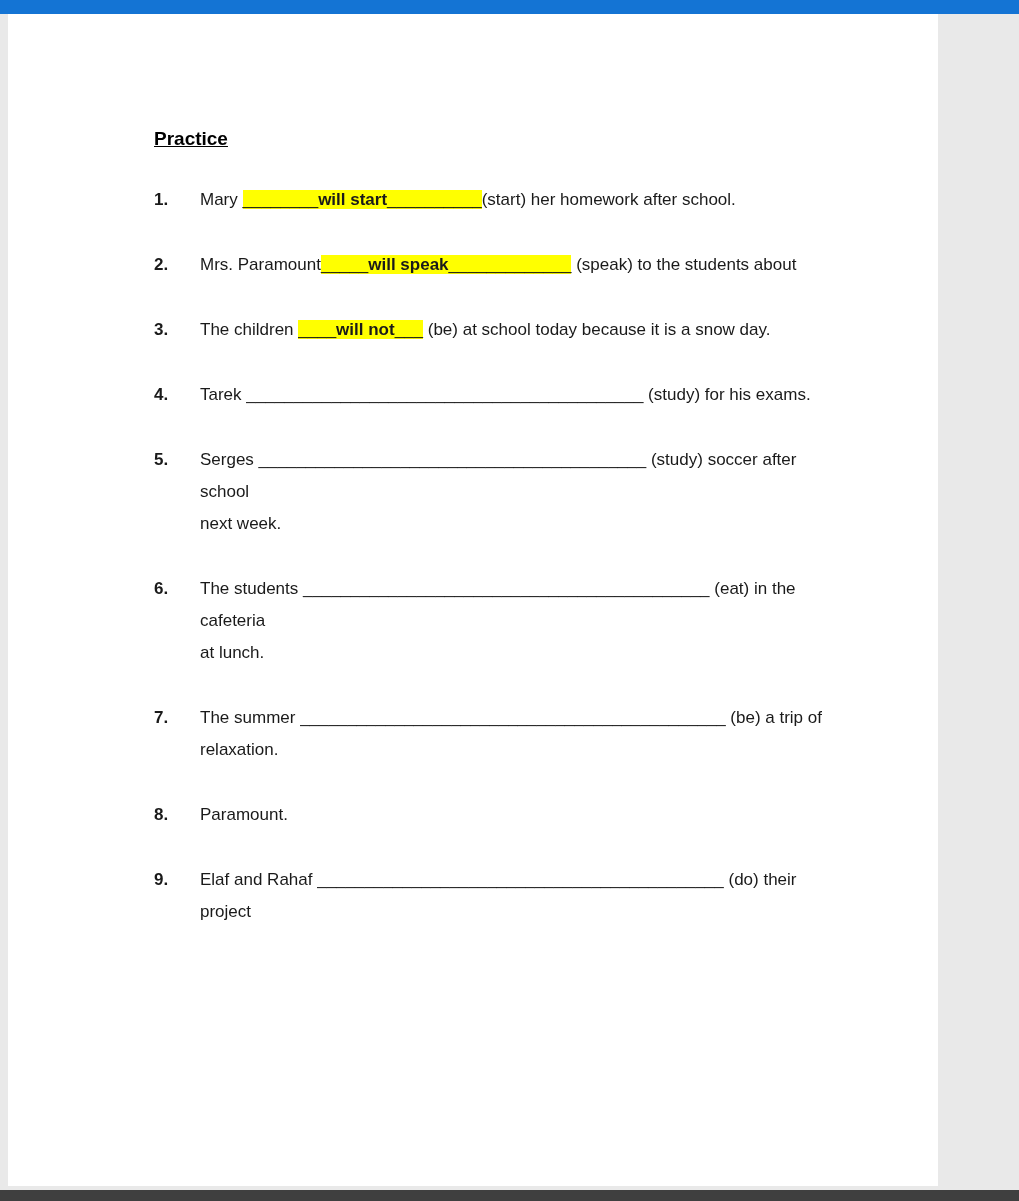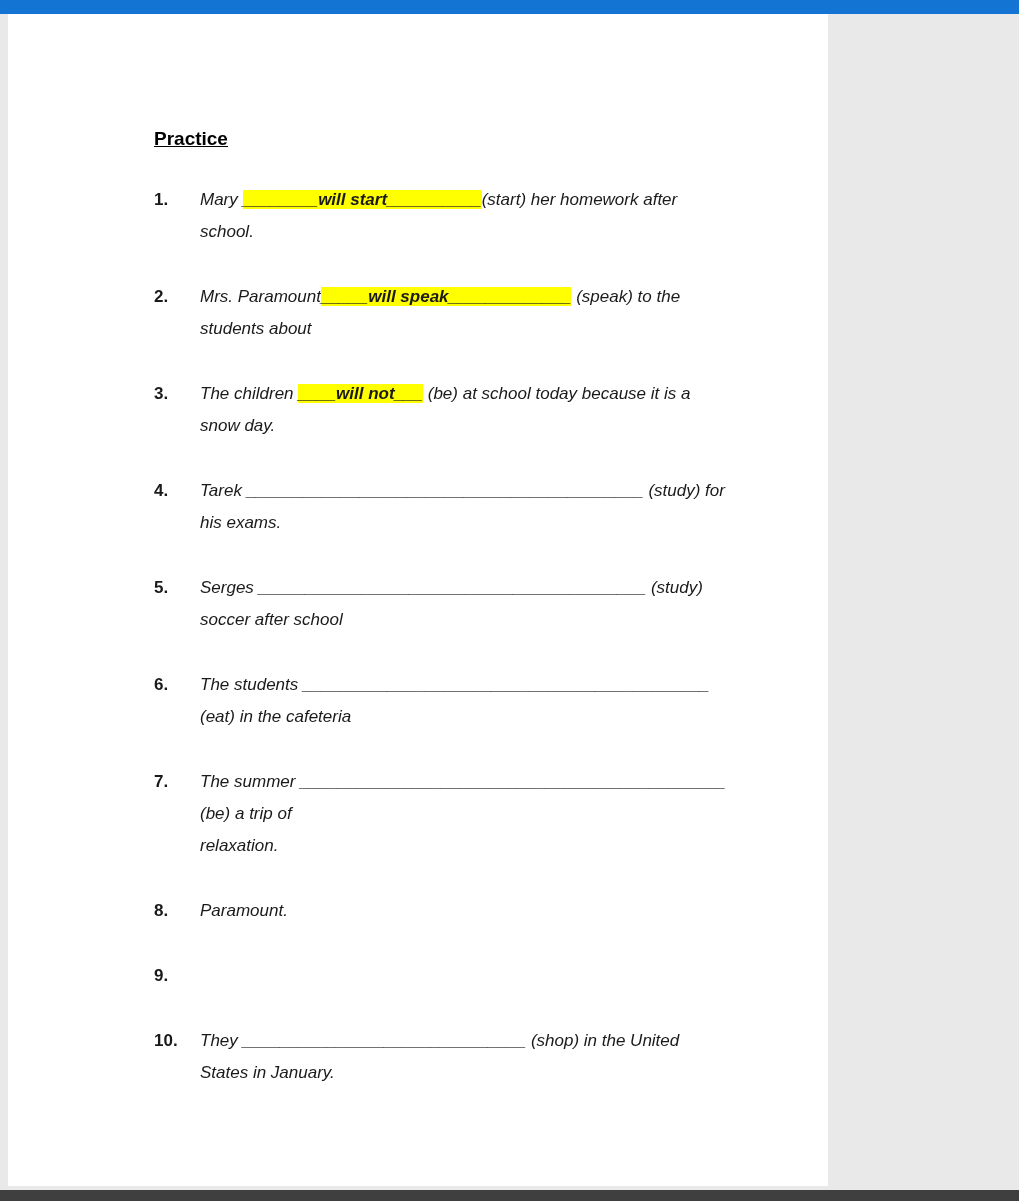--- a/index.html
+++ b/index.html
@@ -22,21 +22,21 @@
   }
   .top-bar {
     position: absolute;
     top: 0; left: 0;
     width: 100%; height: 14px;
     background: var(--accent-bar);
   }
   .page {
     position: absolute;
     top: 14px; left: 8px;
-    width: 820px; height: 1172px;
+    width: 930px; height: 1172px;
     background: #ffffff;
     padding: 114px 96px 0 146px;
   }
   .doc-title {
     font-size: 19px;
     font-weight: bold;
     text-decoration: underline;
     margin: 0 0 34px 0;
     color: #000;
   }
@@ -46,21 +46,21 @@
     margin: 0 0 33px 0;
     font-size: 17px;
     line-height: 32px;
   }
   .qnum {
     flex: 0 0 46px;
     width: 46px;
     font-weight: bold;
   }
   .qbody { flex: 1; }
-  .qline, .qline2 { white-space: normal; font-style: italic; }
+  .qline, .qline2 { white-space: normal; }
   .hl { background: var(--highlight); }
   .answer { font-weight: bold; }
   .bottom-bar {
     position: absolute;
     bottom: 0; left: 0;
     width: 100%; height: 11px;
     background: var(--bottom-bar);
   }
 </style>
 </head>
@@ -102,27 +102,29 @@
       <div class="qbody">
         <div class="qline"><span>Tarek </span><span class="hl"><span></span><span class="answer"></span><span></span></span><span>__________________________________________ (study) for his exams.</span></div>
         <div class="qline2"></div>
       </div>
     </div>
 
     <div class="q">
       <div class="qnum">5.</div>
       <div class="qbody">
         <div class="qline"><span>Serges </span><span class="hl"><span></span><span class="answer"></span><span></span></span><span>_________________________________________ (study) soccer after school</span></div>
+        <div class="qline2">next week.</div>
       </div>
     </div>
 
     <div class="q">
       <div class="qnum">6.</div>
       <div class="qbody">
         <div class="qline"><span>The students </span><span class="hl"><span></span><span class="answer"></span><span></span></span><span>___________________________________________ (eat) in the cafeteria</span></div>
+        <div class="qline2">at lunch.</div>
       </div>
     </div>
 
     <div class="q">
       <div class="qnum">7.</div>
       <div class="qbody">
         <div class="qline"><span>The summer </span><span class="hl"><span></span><span class="answer"></span><span></span></span><span>_____________________________________________ (be) a trip of</span></div>
         <div class="qline2">relaxation.</div>
       </div>
     </div>
@@ -130,27 +132,21 @@
     <div class="q">
       <div class="qnum">8.</div>
       <div class="qbody">
         <div class="qline2">Paramount.</div>
       </div>
     </div>
 
     <div class="q">
       <div class="qnum">9.</div>
       <div class="qbody">
+        <div class="qline"><span>Elaf and Rahaf </span><span class="hl"><span></span><span class="answer"></span><span></span></span><span>___________________________________________ (do) their project</span></div>
       </div>
     </div>
 
-    <div class="q">
-      <div class="qnum">10.</div>
-      <div class="qbody">
-        <div class="qline"><span>They </span><span class="hl"><span></span><span class="answer"></span><span></span></span><span>______________________________ (shop) in the United States in January.</span></div>
-        <div class="qline2"></div>
-      </div>
-    </div>
 
   </div>
 </div>
 
 <div class="bottom-bar"></div>
 
 </body></html>

